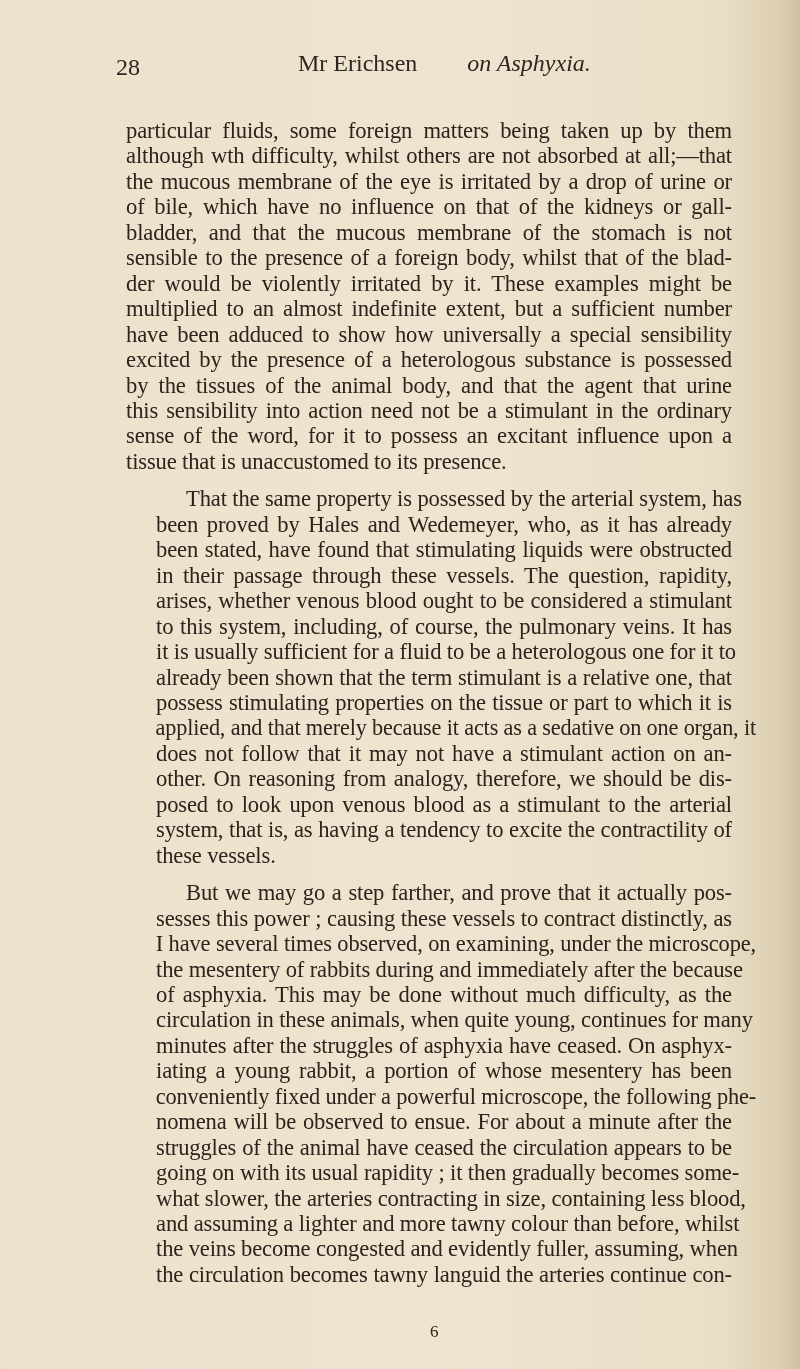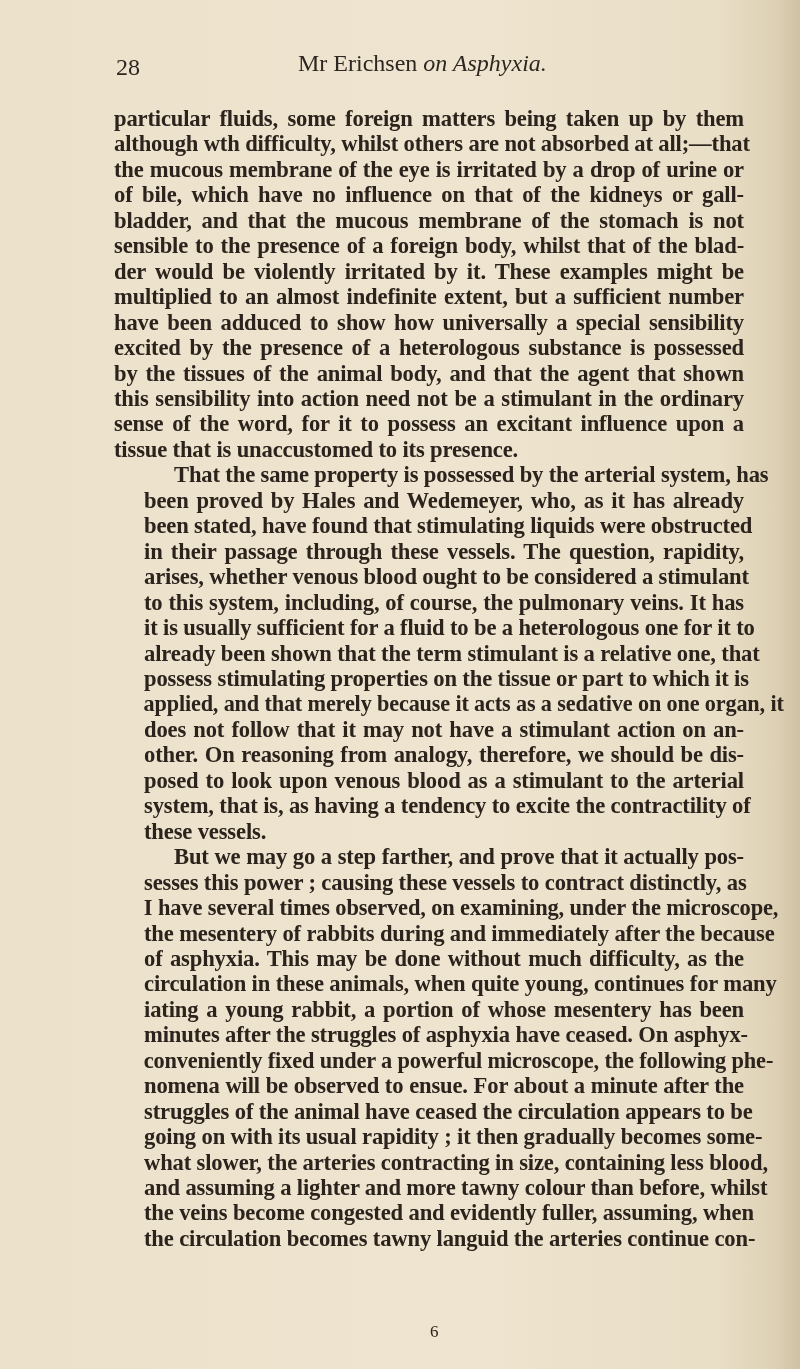--- a/index.html
+++ b/index.html
@@ -35,36 +35,36 @@
     top: 4px;
     font-size: 24px;
   }
   .running-title {
     position: absolute;
     left: 182px;
     top: 0;
     font-size: 24px;
   }
   .running-title em {
+    margin-left: 44px;
   }
   .body-text {
     position: absolute;
     top: 106px;
     left: 114px;
     width: 630px;
     font-family: "Liberation Serif", "DejaVu Serif", serif;
     font-size: 22.6px;
     line-height: 25.45px;
     color: #2b231c;
     text-align: justify;
     letter-spacing: -0.15px;
   }
   .para {
-    margin: 0;
-    font-weight: bold;
+    margin: 12px;
   }
   .para.indent {
     text-indent: 30px;
   }
   .line {
     display: block;
     text-align: justify;
     text-align-last: justify;
     white-space: nowrap;
     overflow: visible;
@@ -95,21 +95,21 @@
         <span class="line" style="white-space: nowrap; word-spacing: 0px;">particular fluids, some foreign matters being taken up by them</span>
         <span class="line" style="white-space: nowrap; word-spacing: 0px;">although wth difficulty, whilst others are not absorbed at all;—that</span>
         <span class="line" style="white-space: nowrap; word-spacing: 0px;">the mucous membrane of the eye is irritated by a drop of urine or</span>
         <span class="line" style="white-space: nowrap; word-spacing: 0px;">of bile, which have no influence on that of the kidneys or gall-</span>
         <span class="line" style="white-space: nowrap; word-spacing: 0px;">bladder, and that the mucous membrane of the stomach is not</span>
         <span class="line" style="white-space: nowrap; word-spacing: 0px;">sensible to the presence of a foreign body, whilst that of the blad-</span>
         <span class="line" style="white-space: nowrap; word-spacing: 0px;">der would be violently irritated by it.  These examples might be</span>
         <span class="line" style="white-space: nowrap; word-spacing: 0px;">multiplied to an almost indefinite extent, but a sufficient number</span>
         <span class="line" style="white-space: nowrap; word-spacing: 0px;">have been adduced to show how universally a special sensibility</span>
         <span class="line" style="white-space: nowrap; word-spacing: 0px;">excited by the presence of a heterologous substance is possessed</span>
-        <span class="line" style="white-space: nowrap; word-spacing: 0px;">by the tissues of the animal body, and that the agent that shown</span>
+        <span class="line" style="white-space: nowrap; word-spacing: 0px;">by the tissues of the animal body, and that the agent that urine</span>
         <span class="line" style="white-space: nowrap; word-spacing: 0px;">this sensibility into action need not be a stimulant in the ordinary</span>
         <span class="line" style="white-space: nowrap; word-spacing: 0px;">sense of the word, for it to possess an excitant influence upon a</span>
         <span class="line last" style="white-space: nowrap;">tissue that is unaccustomed to its presence.</span>
       </div>
       <div class="para indent">
         <span class="line" style="padding-left: 30px; white-space: nowrap; word-spacing: 0px;">That the same property is possessed by the arterial system, has</span>
         <span class="line" style="white-space: nowrap; word-spacing: 0px;">been proved by Hales and Wedemeyer, who, as it has already</span>
         <span class="line" style="white-space: nowrap; word-spacing: 0px;">been stated, have found that stimulating liquids were obstructed</span>
         <span class="line" style="white-space: nowrap; word-spacing: 0px;">in their passage through these vessels.  The question, rapidity,</span>
         <span class="line" style="white-space: nowrap; word-spacing: 0px;">arises, whether venous blood ought to be considered a stimulant</span>
@@ -124,22 +124,22 @@
         <span class="line" style="white-space: nowrap; word-spacing: 0px;">system, that is, as having a tendency to excite the contractility of</span>
         <span class="line last" style="white-space: nowrap;">these vessels.</span>
       </div>
       <div class="para indent">
         <span class="line" style="padding-left: 30px; white-space: nowrap; word-spacing: 0px;">But we may go a step farther, and prove that it actually pos-</span>
         <span class="line" style="white-space: nowrap; word-spacing: 0px;">sesses this power ; causing these vessels to contract distinctly, as</span>
         <span class="line" style="white-space: nowrap; word-spacing: 0px; display: block; transform-origin: left center; transform: scaleX(0.9942); width: 633.703px; text-align-last: justify;">I have several times observed, on examining, under the microscope,</span>
         <span class="line" style="white-space: nowrap; word-spacing: 0px;">the mesentery of rabbits during and immediately after the because</span>
         <span class="line" style="white-space: nowrap; word-spacing: 0px;">of asphyxia.  This may be done without much difficulty, as the</span>
         <span class="line" style="white-space: nowrap; word-spacing: 0px;">circulation in these animals, when quite young, continues for many</span>
+        <span class="line" style="white-space: nowrap; word-spacing: 0px;">minutes after the struggles of asphyxia have ceased.  On asphyx-</span>
         <span class="line" style="white-space: nowrap; word-spacing: 0px;">iating a young rabbit, a portion of whose mesentery has been</span>
-        <span class="line" style="white-space: nowrap; word-spacing: 0px;">minutes after the struggles of asphyxia have ceased.  On asphyx-</span>
         <span class="line" style="white-space: nowrap; word-spacing: 0px; display: block; transform-origin: left center; transform: scaleX(0.9893); width: 636.844px; text-align-last: justify;">conveniently fixed under a powerful microscope, the following phe-</span>
         <span class="line" style="white-space: nowrap; word-spacing: 0px;">nomena will be observed to ensue.  For about a minute after the</span>
         <span class="line" style="white-space: nowrap; word-spacing: 0px;">struggles of the animal have ceased the circulation appears to be</span>
         <span class="line" style="white-space: nowrap; word-spacing: 0px;">going on with its usual rapidity ; it then gradually becomes some-</span>
         <span class="line" style="white-space: nowrap; word-spacing: 0px;">what slower, the arteries contracting in size, containing less blood,</span>
         <span class="line" style="white-space: nowrap; word-spacing: 0px;">and assuming a lighter and more tawny colour than before, whilst</span>
         <span class="line" style="white-space: nowrap; word-spacing: 0px;">the veins become congested and evidently fuller, assuming, when</span>
         <span class="line" style="white-space: nowrap; word-spacing: 0px;">the circulation becomes tawny languid the arteries continue con-</span>
       </div>
     </div>

